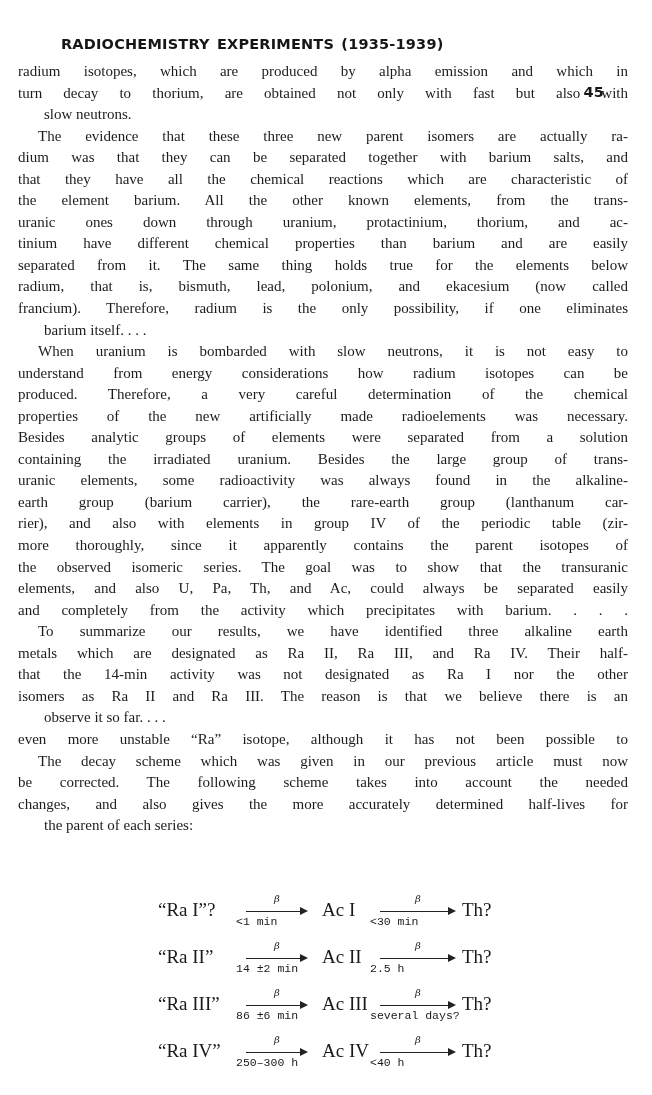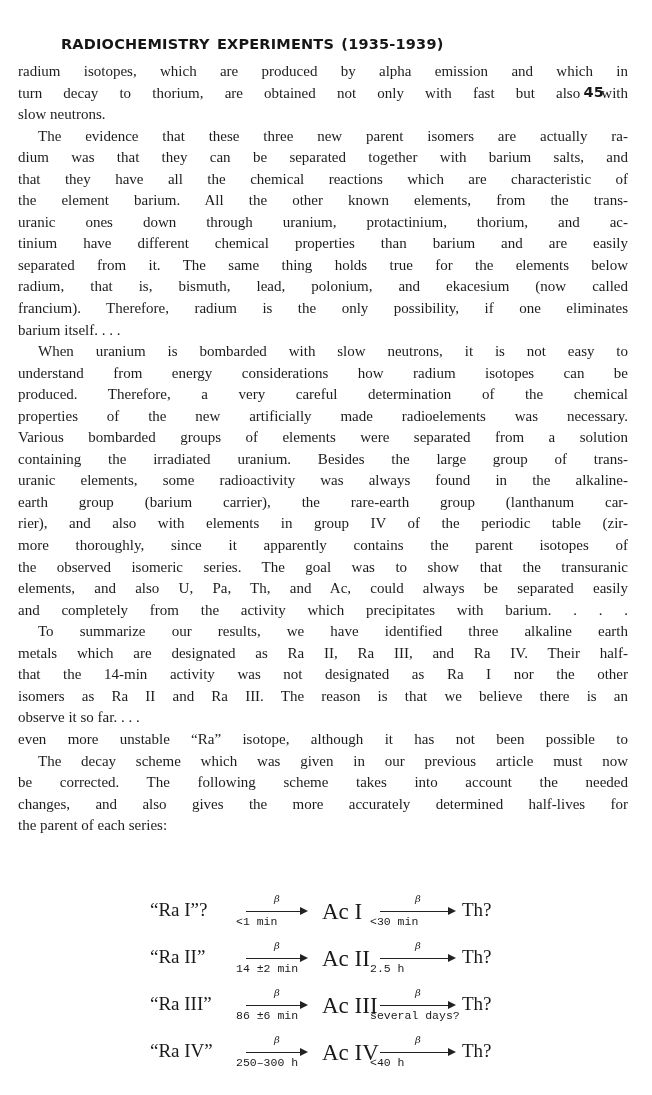--- a/index.html
+++ b/index.html
@@ -58,39 +58,40 @@
     }
     .line {
       display: block;
       white-space: nowrap;
       text-align: justify;
       text-align-last: justify;
       height: 21.55px;
     }
     .line.last {
       text-align-last: left;
+      margin-left: 26px;
     }
     .line.indent {
       padding-left: 20px;
     }
     .scheme {
       position: absolute;
       left: 150px;
       top: 893px;
       width: 360px;
       font-family: "DejaVu Serif", serif;
       color: #1a1a1a;
     }
     .scheme-row {
       position: relative;
       height: 47px;
     }
     .parent {
       position: absolute;
-      left: 0;
+      left: 8px;
       top: 6px;
       font-family: "Liberation Serif", serif;
       font-size: 19px;
       white-space: nowrap;
     }
     .arrow-box {
       position: absolute;
       top: 0;
       height: 42px;
     }
@@ -134,21 +135,21 @@
       line-height: 14px;
       white-space: nowrap;
     }
     .arrow-1 { left: 96px; width: 62px; }
     .arrow-2 { left: 230px; width: 76px; }
     .daughter {
       position: absolute;
       left: 172px;
       top: 6px;
       font-family: "Liberation Serif", serif;
-      font-size: 23px;
+      font-size: 19px;
       white-space: nowrap;
     }
     .final {
       position: absolute;
       left: 312px;
       top: 6px;
       font-family: "Liberation Serif", serif;
       font-size: 19px;
       white-space: nowrap;
     }
@@ -174,21 +175,21 @@
       <span class="line">uranic ones down through uranium, protactinium, thorium, and ac-</span>
       <span class="line">tinium have different chemical properties than barium and are easily</span>
       <span class="line">separated from it. The same thing holds true for the elements below</span>
       <span class="line">radium, that is, bismuth, lead, polonium, and ekacesium (now called</span>
       <span class="line">francium). Therefore, radium is the only possibility, if one eliminates</span>
       <span class="line last">barium itself. . . .</span>
       <span class="line indent">When uranium is bombarded with slow neutrons, it is not easy to</span>
       <span class="line">understand from energy considerations how radium isotopes can be</span>
       <span class="line">produced. Therefore, a very careful determination of the chemical</span>
       <span class="line">properties of the new artificially made radioelements was necessary.</span>
-      <span class="line">Various bombarded groups of elements were separated from a solution</span>
+      <span class="line">Besides analytic groups of elements were separated from a solution</span>
       <span class="line">containing the irradiated uranium. Besides the large group of trans-</span>
       <span class="line">uranic elements, some radioactivity was always found in the alkaline-</span>
       <span class="line">earth group (barium carrier), the rare-earth group (lanthanum car-</span>
       <span class="line">rier), and also with elements in group IV of the periodic table (zir-</span>
       <span class="line">more thoroughly, since it apparently contains the parent isotopes of</span>
       <span class="line">the observed isomeric series. The goal was to show that the transuranic</span>
       <span class="line">elements, and also U, Pa, Th, and Ac, could always be separated easily</span>
       <span class="line">and completely from the activity which precipitates with barium. . . .</span>
       <span class="line indent">To summarize our results, we have identified three alkaline earth</span>
       <span class="line">metals which are designated as Ra II, Ra III, and Ra IV. Their half-</span>

